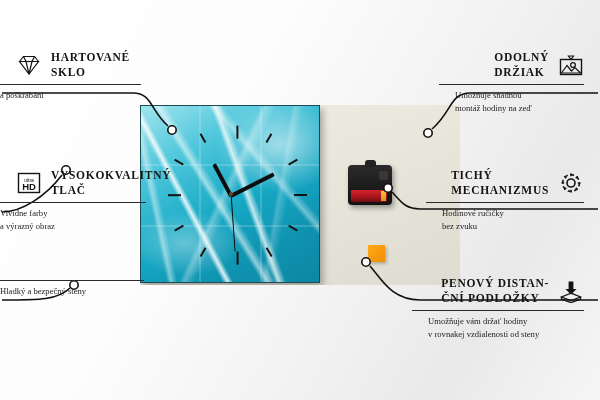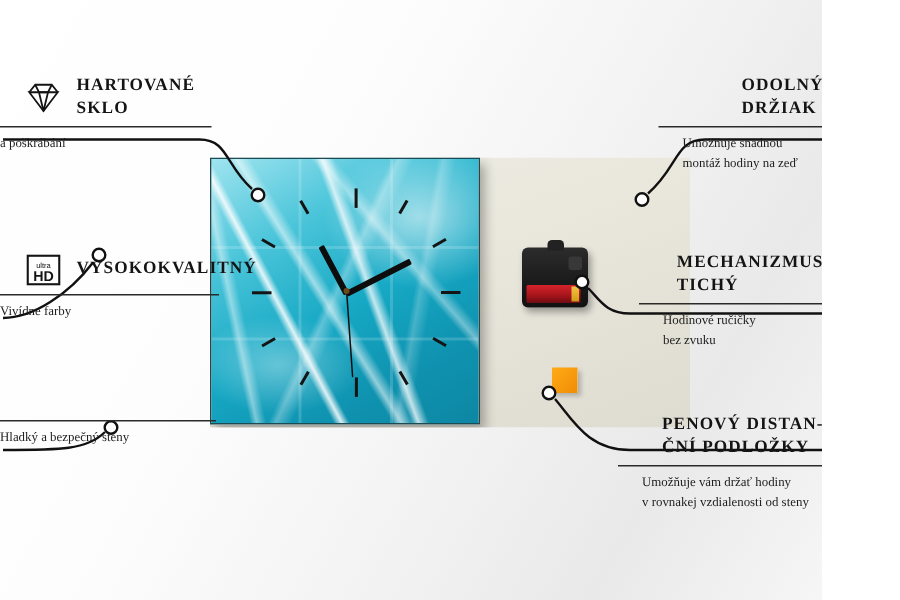--- a/index.html
+++ b/index.html
@@ -1,21 +1,21 @@
 <!DOCTYPE html>
 <html><head>
 <meta charset="utf-8">
 <style>
   html,body{margin:0;padding:0;}
   body{
     width:600px;height:400px;overflow:hidden;
     font-family:"Liberation Serif", serif;
     background:#ffffff;
   }
-  #stage{position:relative;width:548px;height:400px;overflow:hidden;
+  #stage{position:relative;width:600px;height:400px;overflow:hidden;
     background:linear-gradient(120deg,#ffffff 0%,#fdfdfd 35%,#f2f2f2 62%,#e9e9e9 80%,#f6f6f6 100%);
   }
   
   .photo{position:absolute;left:140px;top:105px;width:320px;height:180px;overflow:hidden;}
   .photo-bg{position:absolute;inset:0;background:#e9e7dd;
     background:linear-gradient(160deg,#efeee5 0%,#e9e7dc 45%,#dedcd1 100%);}
   .clock{position:absolute;left:0px;top:0px;width:180px;height:178px;
     border:1px solid #1b4c55;box-sizing:border-box;overflow:hidden;
     box-shadow:3px 4px 7px rgba(0,0,0,.30);}
   .clock-art{position:absolute;inset:0;
@@ -154,25 +154,27 @@
 
   <div class="feat left" style="left:16px;top:168px;width:130px">
     <div class="hd">
       <svg class="icon" viewBox="0 0 26 24">
         <rect x="2.5" y="2.5" width="21" height="19" fill="none" stroke="#141414" stroke-width="1.4"></rect>
         <text x="13" y="10.5" font-family="Liberation Sans, sans-serif" font-size="5" text-anchor="middle" fill="#141414">ultra</text>
         <text x="13" y="19" font-family="Liberation Sans, sans-serif" font-size="9.5" font-weight="bold" text-anchor="middle" fill="#141414">HD</text>
       </svg>
       <div class="titles">
         <div>VYSOKOKVALITNÝ</div>
+        <div>TLAČ</div>
       </div>
     </div>
     <div class="rule" style="margin-left:-16px;width:146px"></div>
     <div class="sub" style="margin-left:-16px">
       <div>Vivídne farby</div>
+      <div>a výrazný obraz</div>
     </div>
   </div>
 
   <div class="feat left" style="left:16px;top:276px;width:128px">
     <div class="rule" style="margin-left:-16px;width:144px"></div>
     <div class="sub" style="margin-left:-16px">
       <div>Hladký a bezpečný steny</div>
       <div></div>
     </div>
   </div>
@@ -193,22 +195,22 @@
     <div class="rule" style="width:145px;margin-left:-16px"></div>
     <div class="sub">
       <div>Umožňuje snadnou</div>
       <div>montáž hodiny na zeď</div>
     </div>
   </div>
 
   <div class="feat right" style="left:442px;top:168px;width:142px">
     <div class="hd">
       <div class="titles">
+        <div>TICHÝ</div>
         <div>MECHANIZMUS</div>
-        <div>TICHÝ</div>
       </div>
       <svg class="icon" viewBox="0 0 26 24">
         <g fill="none" stroke="#141414" stroke-width="1.6">
           <circle cx="13" cy="12" r="4"></circle>
           <path d="M13,2.6 v2.6 M13,18.8 v2.6 M3.6,12 h2.6 M19.8,12 h2.6
                    M6.3,5.3 l1.9,1.9 M17.8,16.8 l1.9,1.9 M19.7,5.3 l-1.9,1.9 M8.2,16.8 l-1.9,1.9"></path>
           <circle cx="13" cy="12" r="8.4" stroke-dasharray="3.4 3.1"></circle>
         </g>
       </svg>
     </div>

